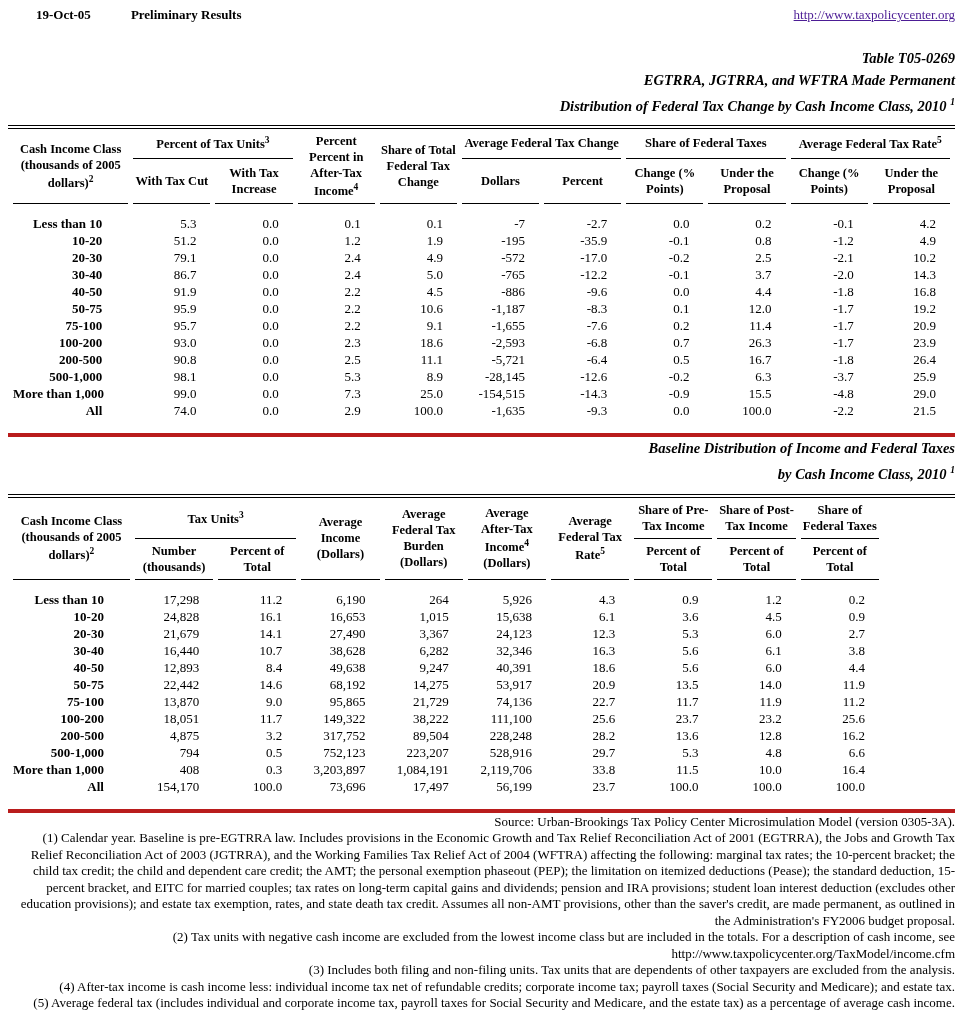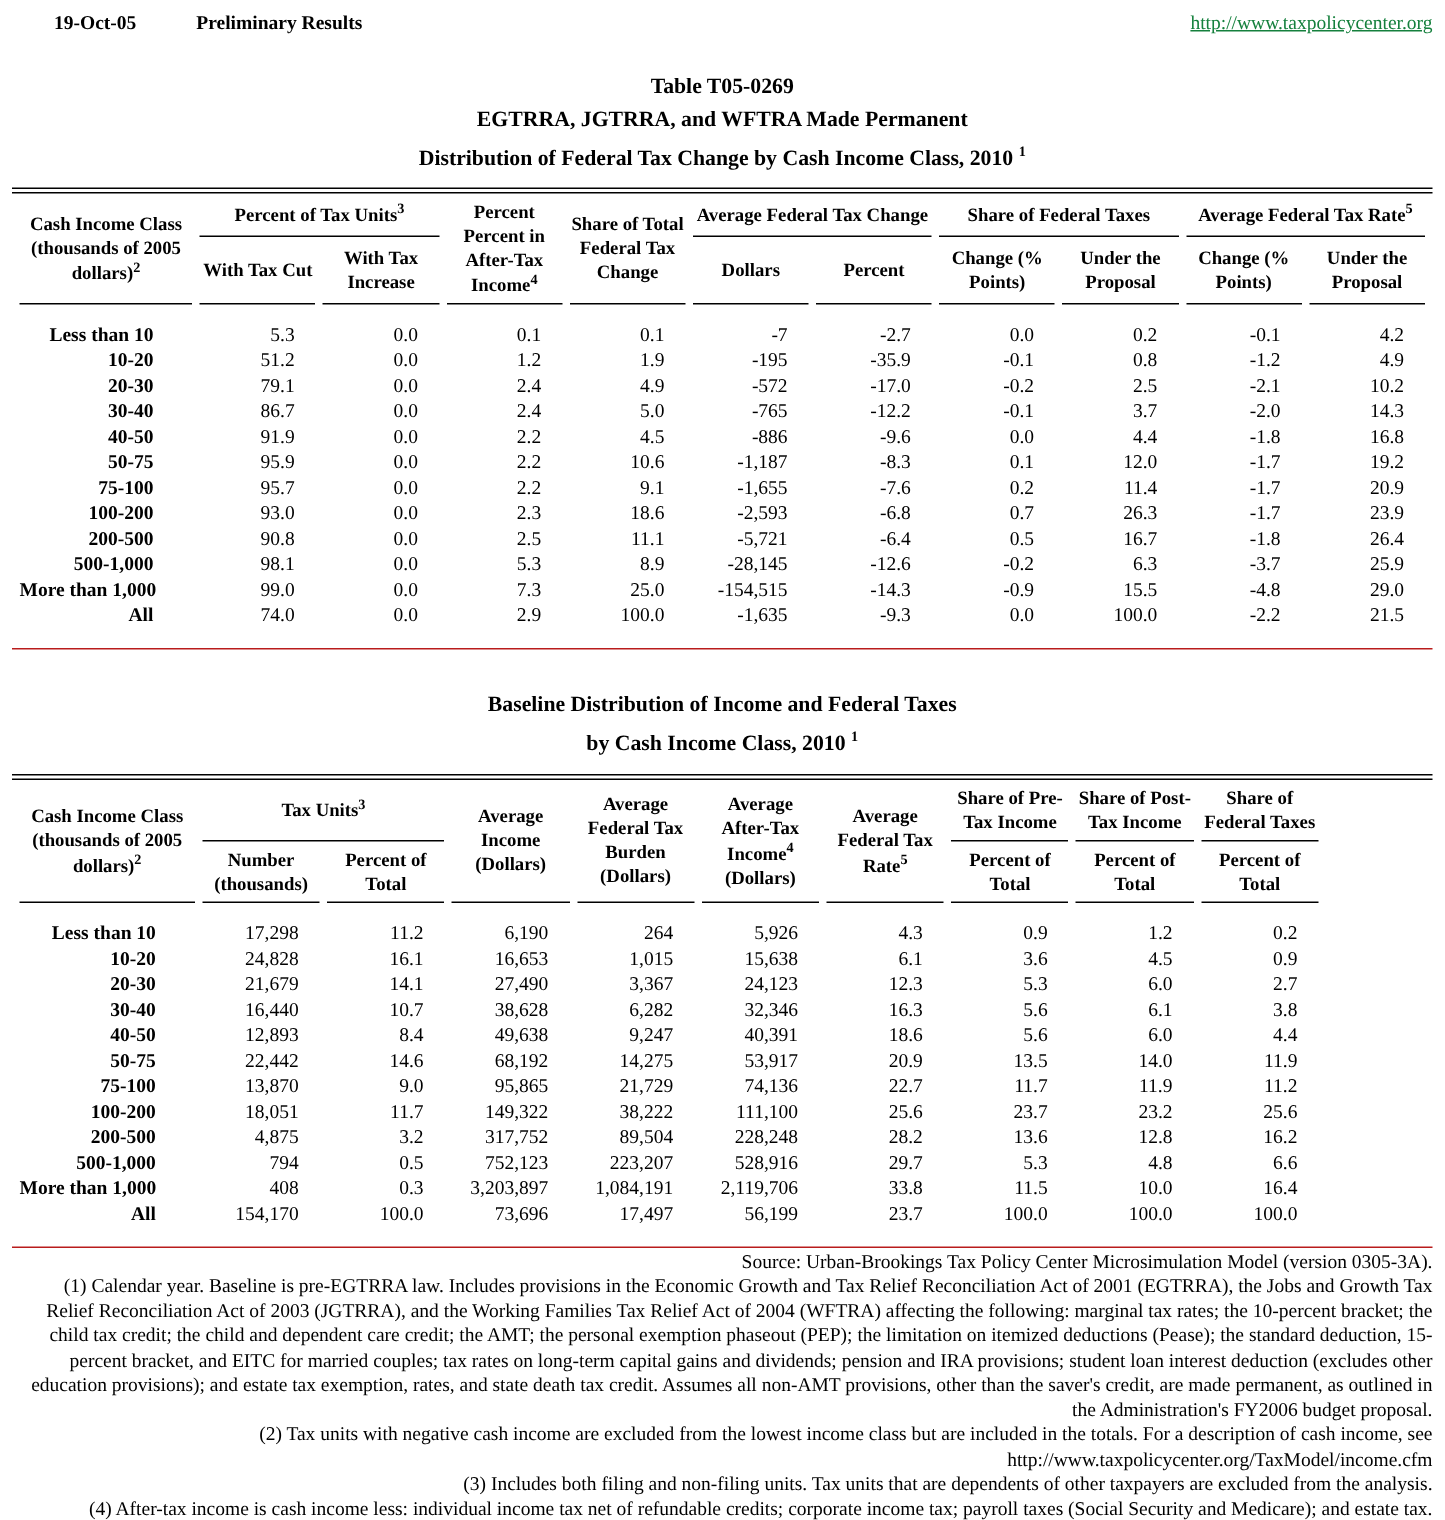--- a/index.html
+++ b/index.html
@@ -20,33 +20,34 @@
   .prelim { margin-left: 40px; }
   .toplink {
     margin-left: auto;
     font-weight: normal;
     text-decoration: underline;
     cursor: pointer;
   }
 
   
   .titleblock {
-    text-align: center;
+    text-align: right;
     font-weight: bold;
     font-size: 14.5px;
     line-height: 22px;
+    font-style: italic;
   }
   .titleblock.first { margin-top: 24px; margin-bottom: 8px; }
-  .titleblock.second { margin-top: 26px; margin-bottom: 9px; }
+  .titleblock.second { margin-top: 0; margin-bottom: 9px; }
   sup { font-size: 9.5px; }
 
   
   .tblwrap {
     border-top: 4px double #000;
-    border-bottom: 1px solid #b91c1c;
+    border-bottom: 4px solid #b91c1c;
     padding-bottom: 14px;
   }
   table.tbl {
     border-collapse: separate;
     border-spacing: 5px 0;
     table-layout: fixed;
     width: 100%;
     font-size: 13px;
   }
   table.tbl.narrow { width: 92.5%; }
@@ -75,21 +76,21 @@
   .footnotes .fn { margin: 0; text-align: right; }
 </style>
 </head>
 <body>
 
 <div class="page">
 
   <div class="topbar">
     <span class="date">19-Oct-05</span>
     <span class="prelim">Preliminary Results</span>
-    <a class="toplink" href="#" style="color: #15803d;">http://www.taxpolicycenter.org</a>
+    <a class="toplink" href="#" style="color: #4c1d95;">http://www.taxpolicycenter.org</a>
   </div>
 
   <div class="titleblock first">
     <div>Table T05-0269</div>
     <div>EGTRRA, JGTRRA, and WFTRA Made Permanent</div>
     <div><span>Distribution of Federal Tax Change by Cash Income Class, 2010</span> <sup>1</sup></div>
   </div>
 
   <div class="tblwrap">
     <table class="tbl">

